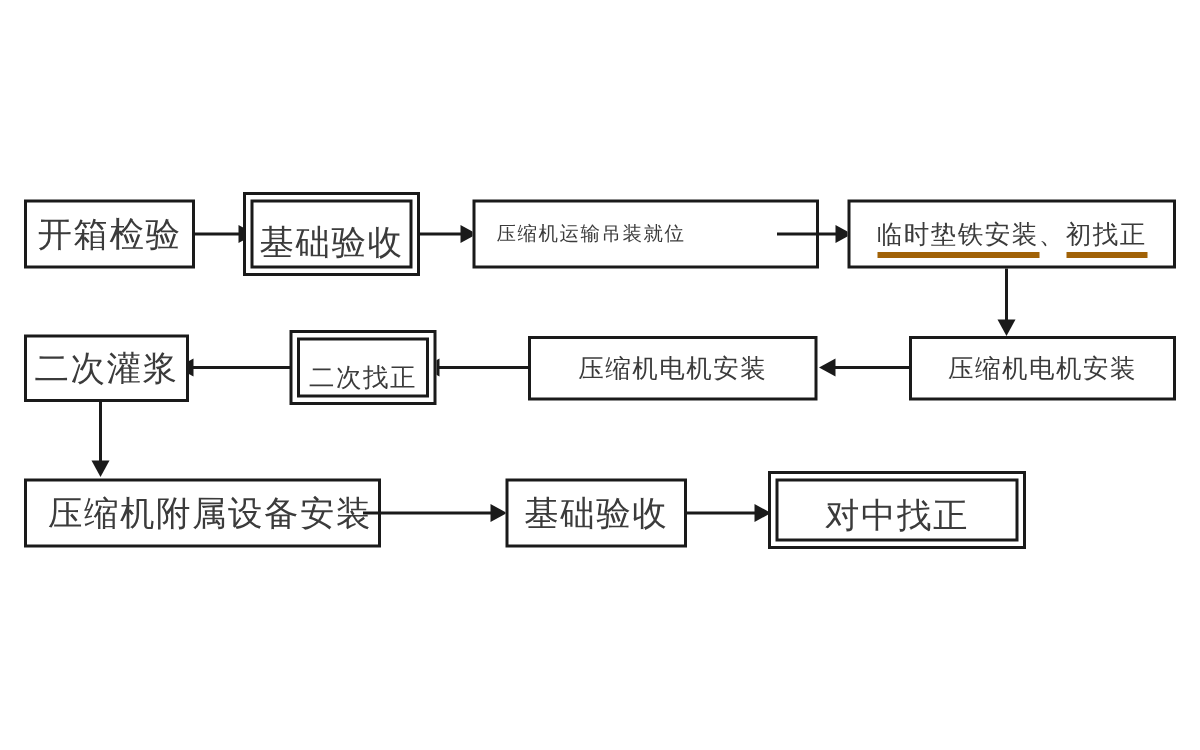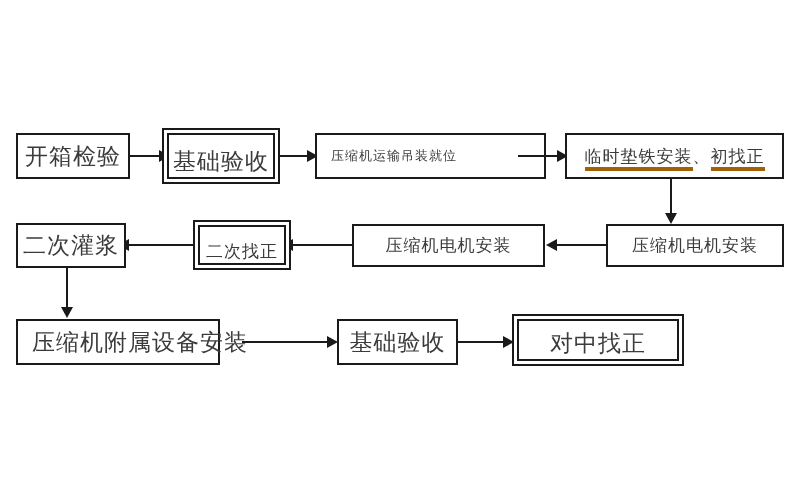--- a/index.html
+++ b/index.html
@@ -149,21 +149,21 @@
   <div class="hline" style="left:128px; top:244px; width:66px;"></div>
   <div class="arrow left" style="left:118px; top:239px;"></div>
 
   <div class="node center fs-lg" style="left:16px; top:223px; width:110px; height:45px;">
     <span class="label">二次灌浆</span>
   </div>
 
   <div class="vline" style="left:66px; top:268px; height:42px;"></div>
   <div class="arrow down" style="left:61px; top:307px;"></div>
 
-  <div class="node left fs-lg" style="left:16px; top:319px; width:204px; height:46px;">
+  <div class="node left fs-lg" style="left:16px; top:319px; width:238px; height:46px;">
     <span class="label">压缩机附属设备安装</span>
   </div>
 
   <div class="hline" style="left:242px; top:341px; width:90px;"></div>
   <div class="arrow right" style="left:327px; top:336px;"></div>
 
   <div class="node center fs-lg" style="left:337px; top:319px; width:121px; height:46px;">
     <span class="label">基础验收</span>
   </div>
 

